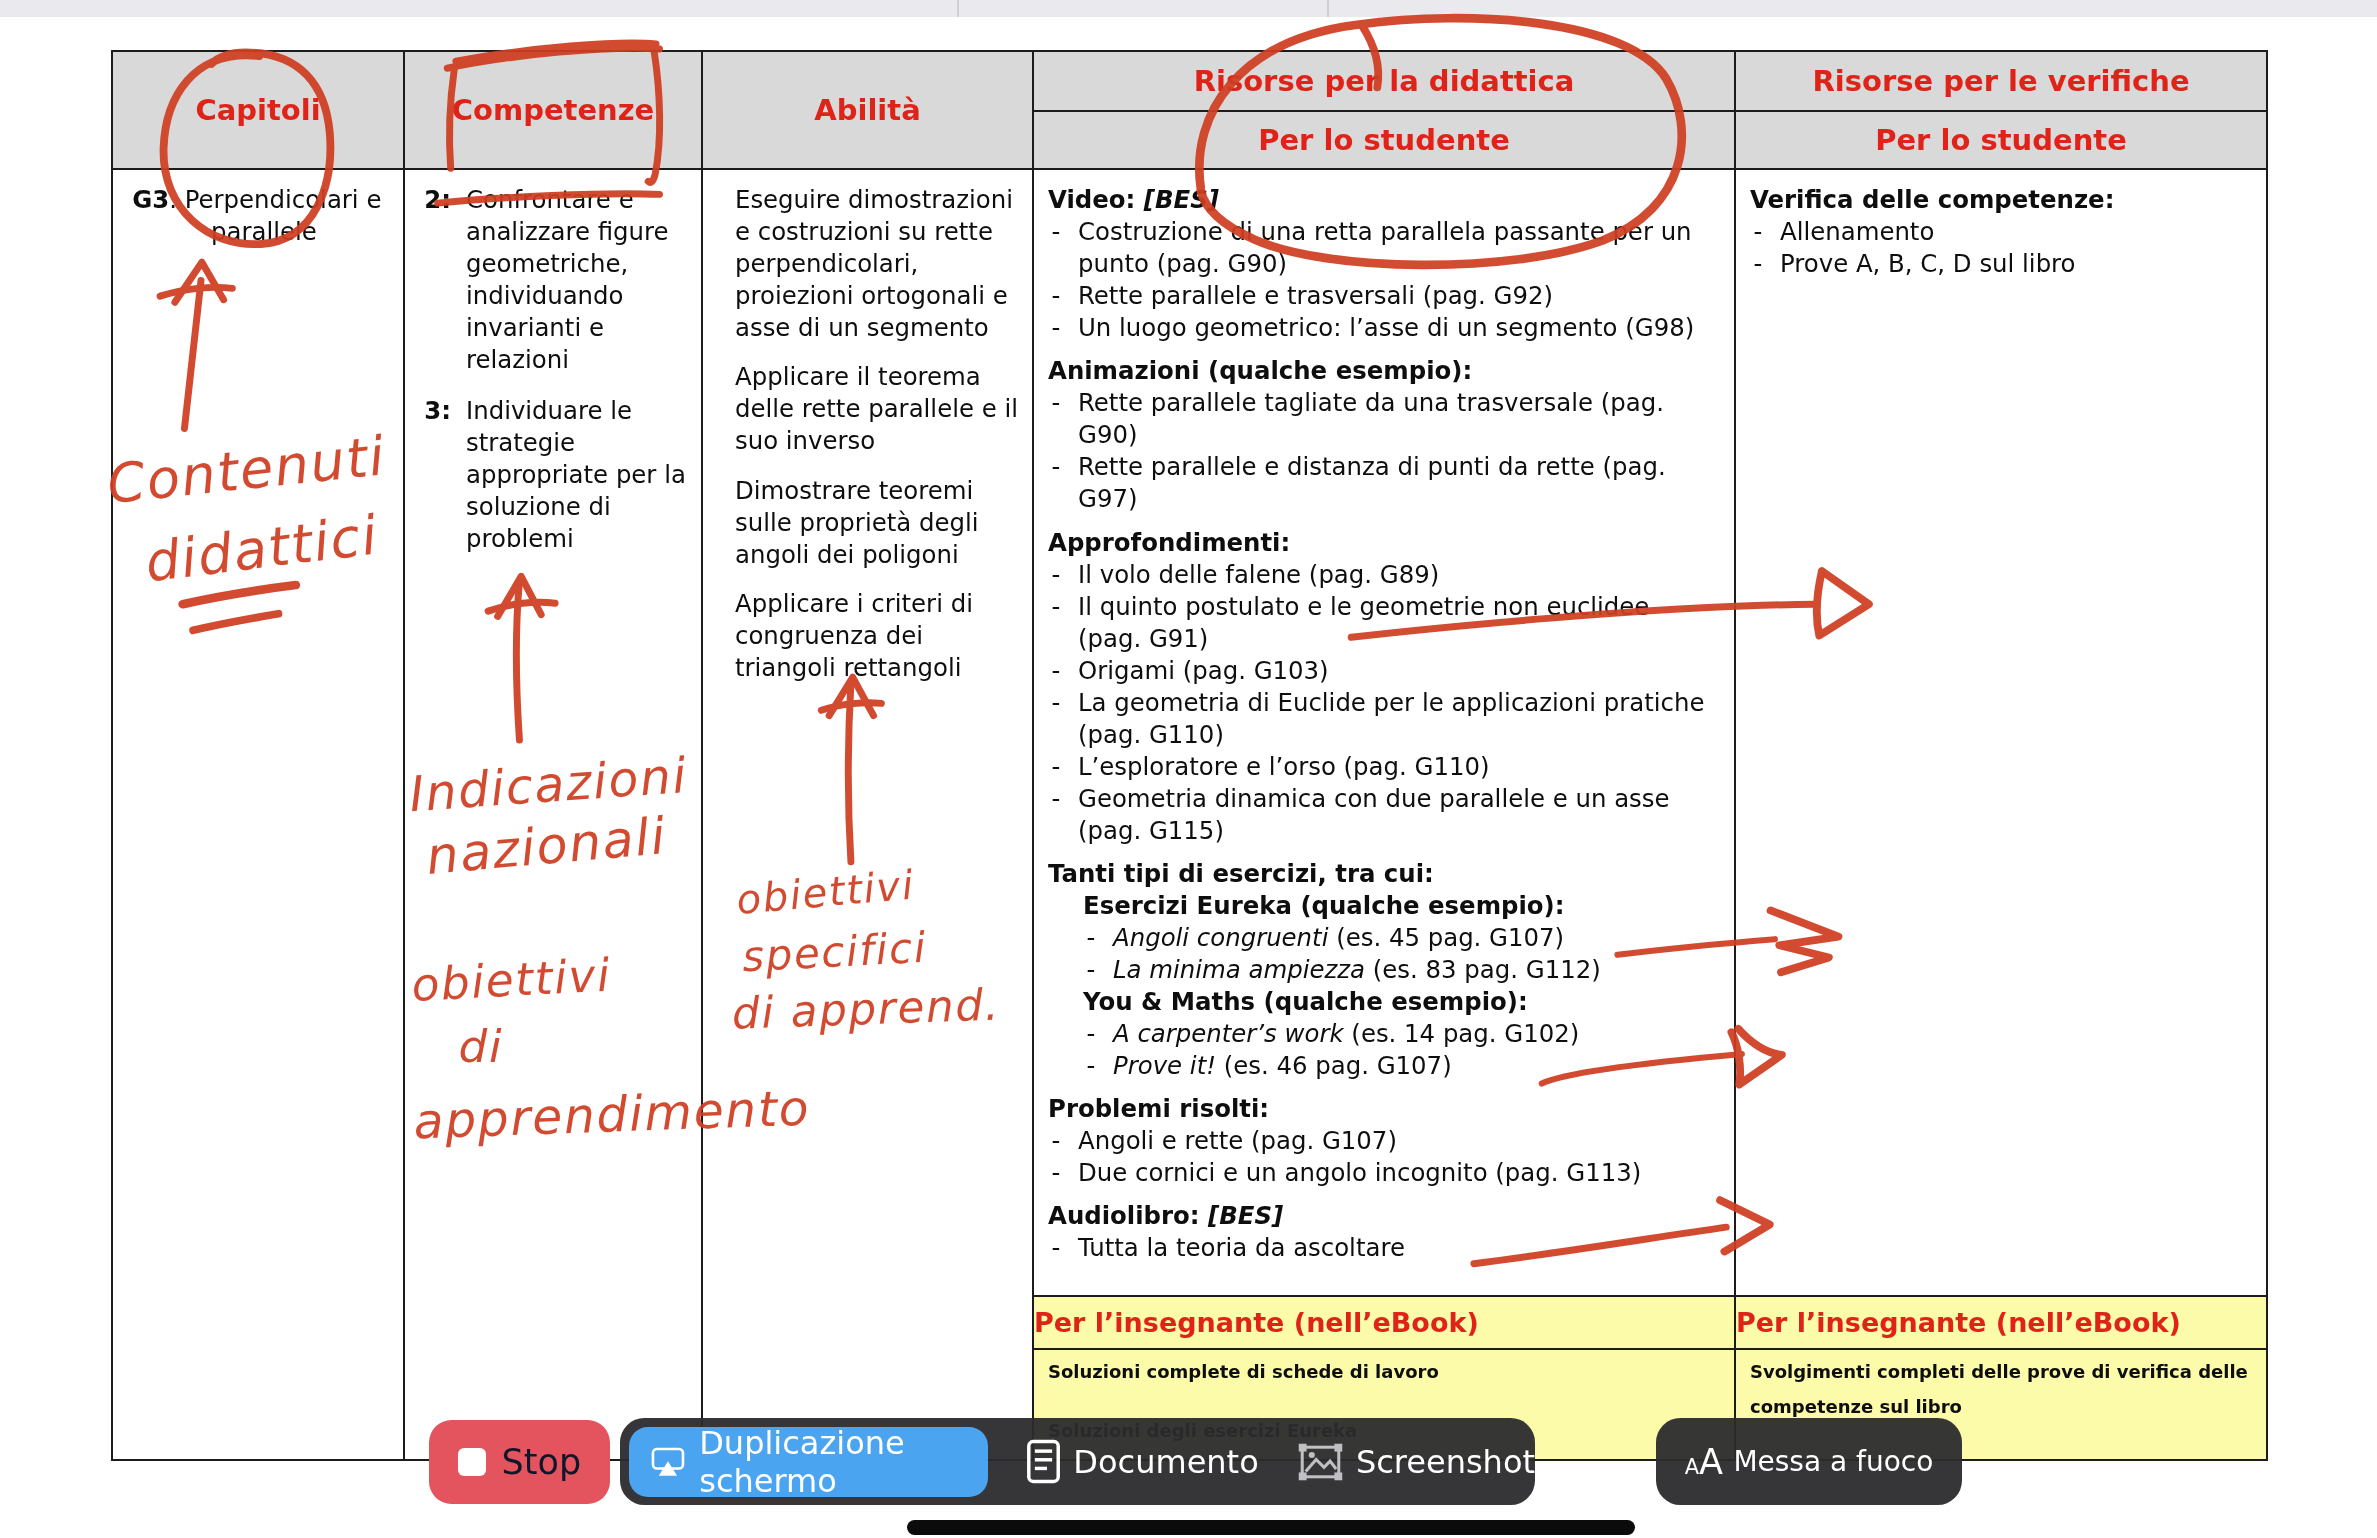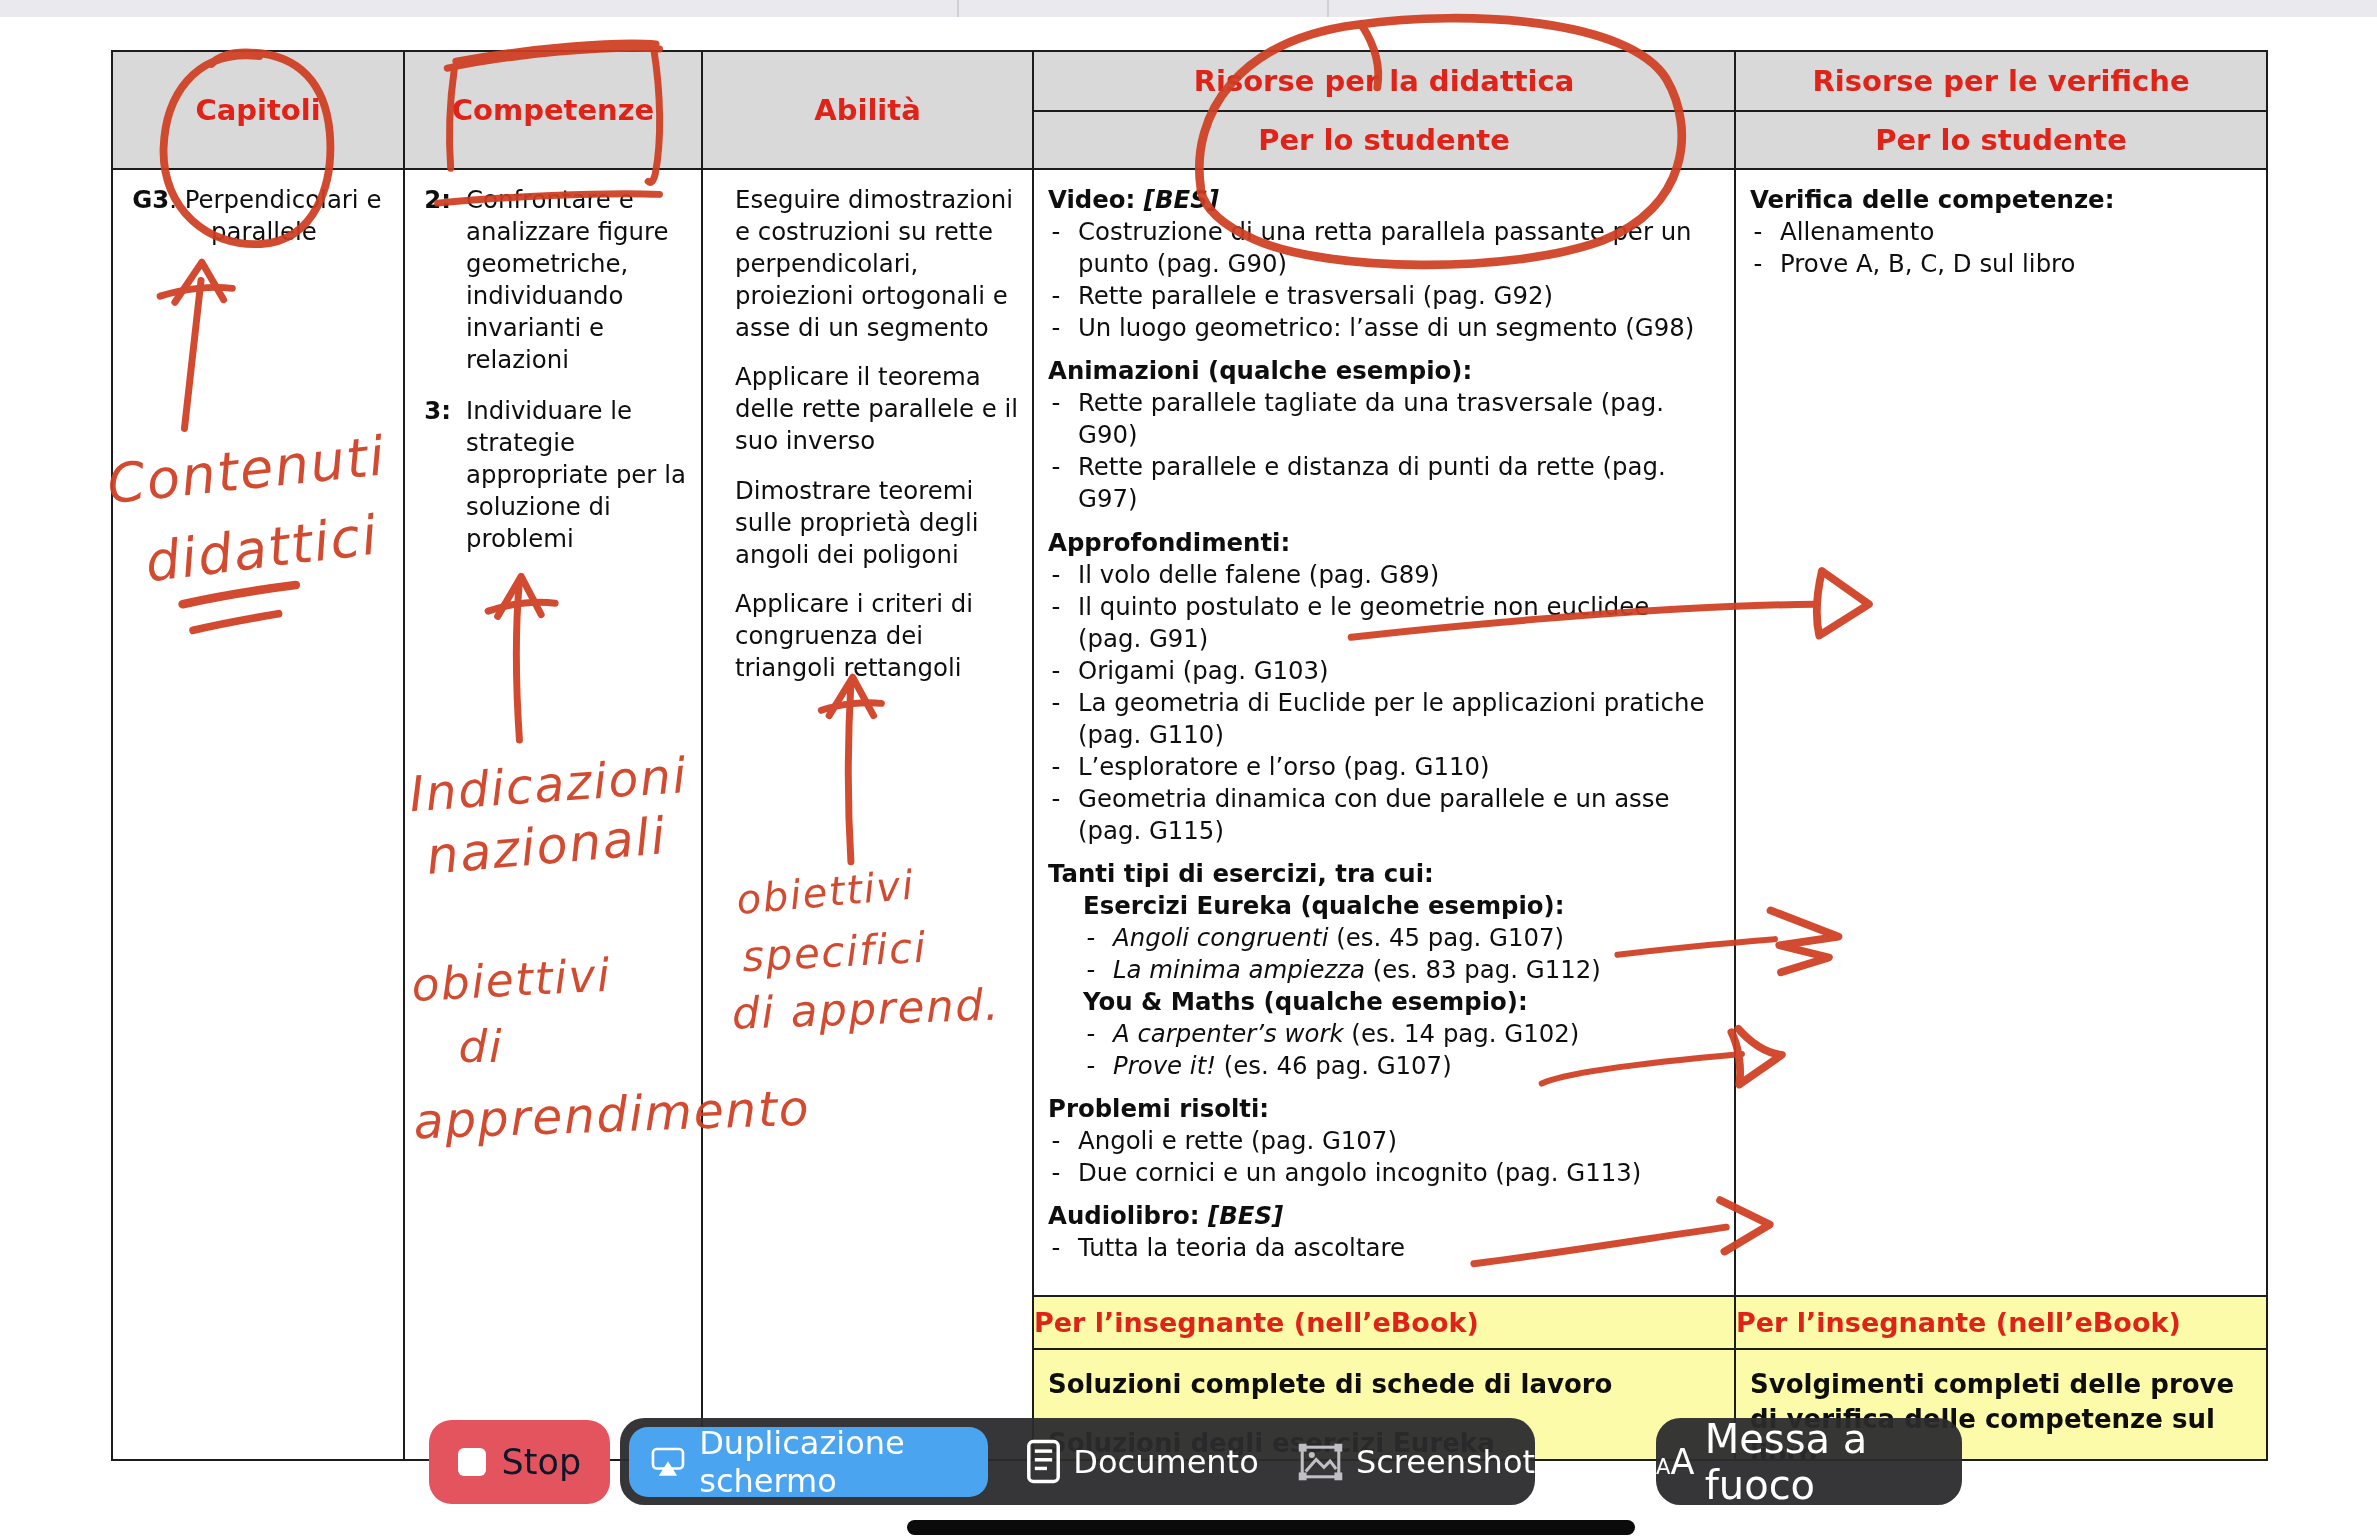--- a/index.html
+++ b/index.html
@@ -18,21 +18,21 @@
        border:2.6px solid #1c1c1c;box-sizing:border-box;background:#fef9c3;}
   .cell{border-right:2.6px solid #1c1c1c;border-bottom:2.6px solid #1c1c1c;box-sizing:border-box;
         overflow:hidden;}
   .cell.last{border-right:none;}
   .cell.bot{border-bottom:none;}
   .hdr{background:#d9d9d9;display:flex;align-items:center;justify-content:center;
        font-weight:bold;font-size:29px;color:#df2318;}
   .body-cell{background:#fff;padding:14px 14px 8.7px 14px;font-size:24.4px;line-height:32px;}
   .yellow{background:#fbfba9;}
   .yhdr{display:flex;align-items:center;justify-content:flex-start;font-weight:bold;font-size:27px;color:#df2318;}
-  .ycontent{padding:17px 14px;font-size:26px;line-height:35px;font-weight:bold;}
+  .ycontent{padding:4px 14px;font-size:18px;line-height:35px;font-weight:bold;}
 
   .cap-line1{padding-left:5.2px;}
   .cap-line2{margin-left:84px;}
 
   .comp{position:relative;padding-left:47px;margin-bottom:19px;}
   .comp .n{position:absolute;left:5.2px;font-weight:bold;}
 
   .abil p{margin:0 0 17.4px 0;}
 
   .sec{margin-bottom:11.3px;}
@@ -59,21 +59,21 @@
   .tb-main{position:absolute;left:620px;top:1418px;width:915px;height:87px;border-radius:24.4px;
            background:#2b2b2dF2;display:flex;align-items:center;z-index:10;}
   .pill-blue{margin-left:8.7px;height:70px;border-radius:19px;background:#4aa4ef;
              display:flex;align-items:center;gap:14px;padding:0 22.6px;}
   .pill-blue .lbl{color:#fff;font-size:32px;}
   .tb-item{display:flex;align-items:center;gap:12.2px;margin-left:38px;}
   .tb-item .lbl{color:#fff;font-size:32px;}
 
   .tb-focus{position:absolute;left:1656px;top:1418px;width:306px;height:87px;border-radius:24.4px;
             background:#2b2b2dF2;display:flex;align-items:center;justify-content:center;gap:10.4px;z-index:10;}
-  .tb-focus .lbl{color:#fff;font-size:40px;}
+  .tb-focus .lbl{color:#fff;font-size:28px;}
   .aA{color:#fff;display:flex;align-items:baseline;}
   .aA .small{font-size:21px;}
   .aA .big{font-size:35px;}
 
   .home-bar{position:absolute;left:907px;top:1520px;width:728px;height:15px;border-radius:7.8px;
             background:#0b0b0b;z-index:11;}
 </style>
 </head>
 <body>
 

